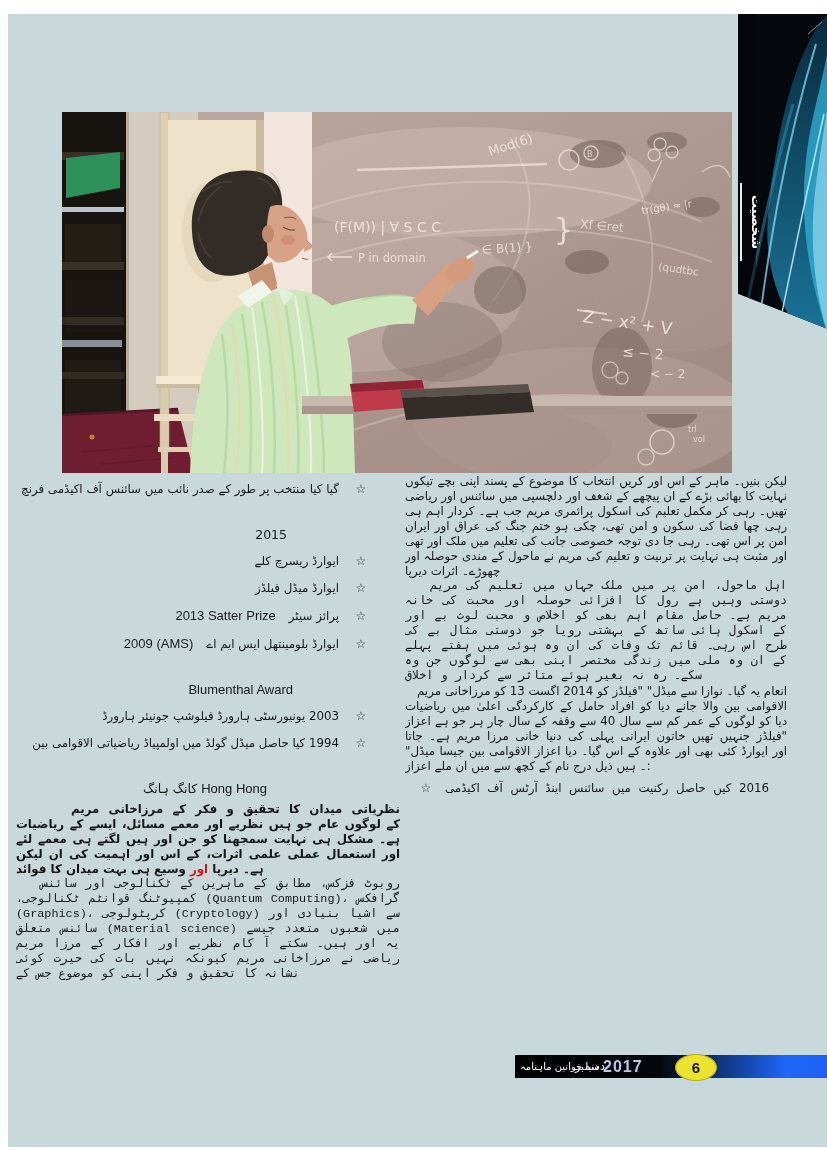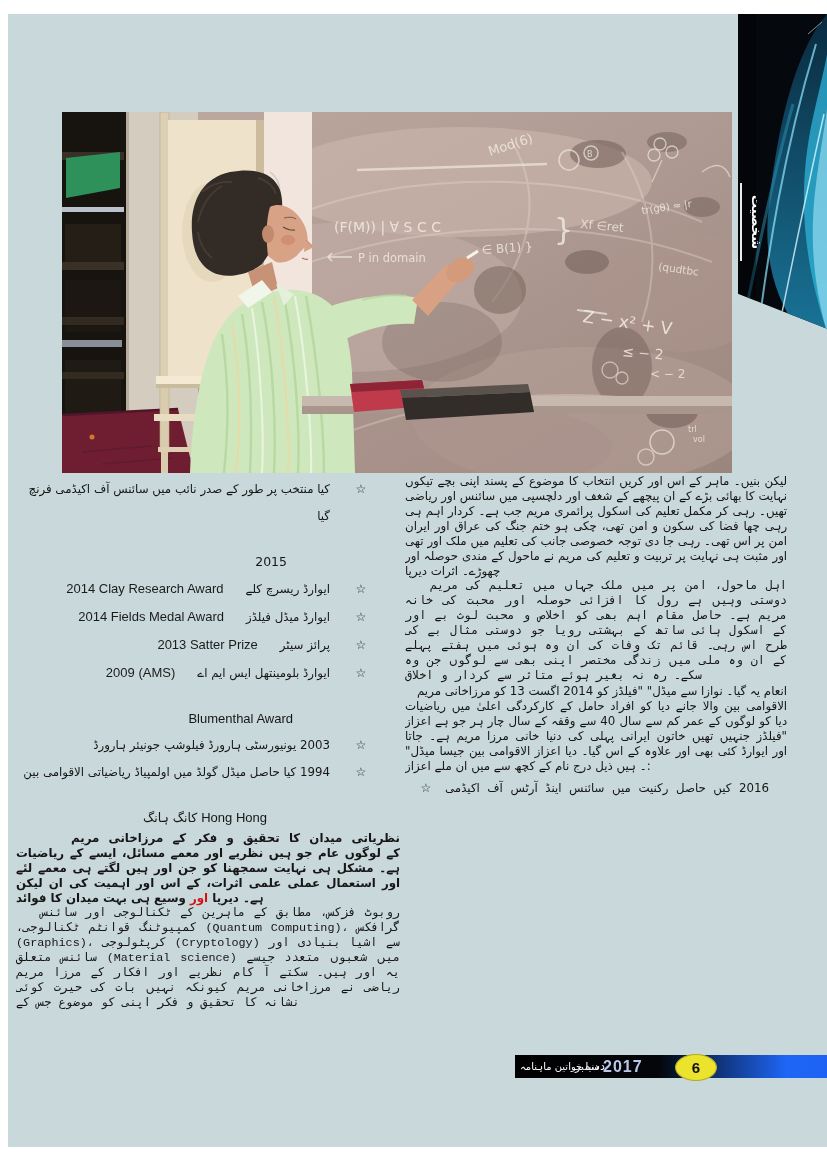--- a/index.html
+++ b/index.html
@@ -35,21 +35,21 @@
     direction:ltr;text-align:justify;margin:0;
     font-size:11.8px;line-height:15px;font-family:"DejaVu Sans",sans-serif;
   }
   .w{unicode-bidi:isolate;}
   .ind-55{text-indent:55px;}
   .ind-25{text-indent:25px;font-family:Liberation Mono, monospace;}
   .ind-12{text-indent:12px;}
   .red-word{color:#d31414;}
   
   .award-row{
-    display:flex;justify-content:flex-end;align-items:baseline;gap:22px;
+    display:flex;justify-content:flex-end;align-items:baseline;gap:13px;
     line-height:27px;margin-right:30px;font-size:11.8px;direction:ltr;
   }
   .award-row .latin{font-family:"Liberation Sans","DejaVu Sans",sans-serif;font-size:13px;color:#1b1b1b;}
   .award-row .urdu-part{font-size:11.8px;}
   .star{width:18px;text-align:center;font-size:12px;color:#2a2a2a;flex:0 0 auto;}
   .award-line2{line-height:27px;text-align:right;font-size:12.5px;direction:ltr;margin-top:18px;}
   .l2-2015{padding-right:113px;}
   .l2-blum{padding-right:107px;font-family:"Liberation Sans","DejaVu Sans",sans-serif;font-size:13px;}
   .l2-hk{padding-right:133px;}
   .l2-hk .latin{font-family:"Liberation Sans","DejaVu Sans",sans-serif;font-size:13px;}
@@ -266,27 +266,25 @@
 </div>
 
 <div class="col col-left">
   <div class="award-row">
     <div class="mirror-right"><span class="w" dir="auto">فرنچ</span> <span class="w" dir="auto">اکیڈمی</span> <span class="w" dir="auto">آف</span> <span class="w" dir="auto">سائنس</span> <span class="w" dir="auto">میں</span> <span class="w" dir="auto">نائب</span> <span class="w" dir="auto">صدر</span> <span class="w" dir="auto">کے</span> <span class="w" dir="auto">طور</span> <span class="w" dir="auto">پر</span> <span class="w" dir="auto">منتخب</span> <span class="w" dir="auto">کیا</span> <span class="w" dir="auto">گیا</span></div>
     <span class="star">☆</span>
   </div>
   <div class="award-line2 l2-2015">2015</div>
 
   <div class="award-row">
-    <span class="latin">2014 Clay Research Award</span>
     <span class="urdu-part"><span class="w" dir="auto">کلے</span> <span class="w" dir="auto">ریسرچ</span> <span class="w" dir="auto">ایوارڈ</span></span>
     <span class="star">☆</span>
   </div>
 
   <div class="award-row">
-    <span class="latin">2014 Fields Medal Award</span>
     <span class="urdu-part"><span class="w" dir="auto">فیلڈز</span> <span class="w" dir="auto">میڈل</span> <span class="w" dir="auto">ایوارڈ</span></span>
     <span class="star">☆</span>
   </div>
 
   <div class="award-row">
     <span class="latin">2013 Satter Prize</span>
     <span class="urdu-part"><span class="w" dir="auto">سیٹر</span> <span class="w" dir="auto">پرائز</span></span>
     <span class="star">☆</span>
   </div>
 

